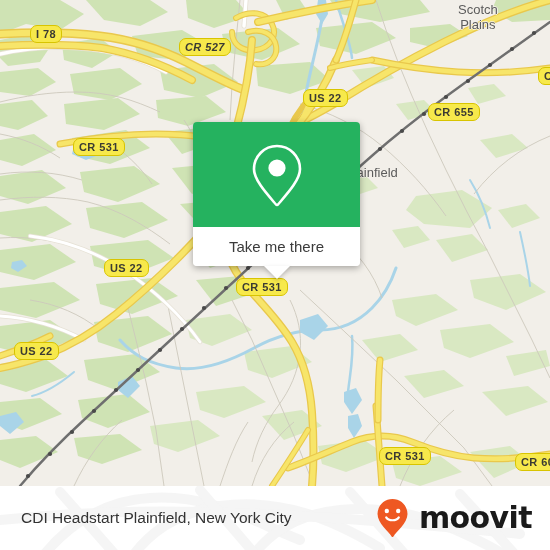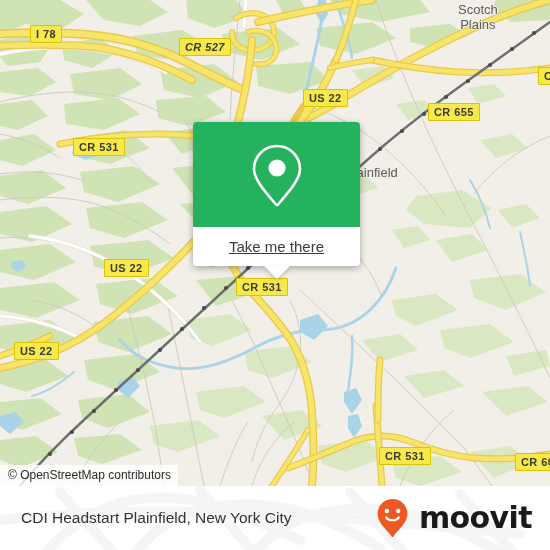--- a/index.html
+++ b/index.html
@@ -39,21 +39,21 @@
     height: 486px;
     display: block;
   }
 
   
   .shield {
     position: absolute;
     box-sizing: border-box;
     background: #f7e94b;
     border: 1.5px solid #d8c400;
-    border-radius: 1px;
+    border-radius: 7px;
     color: #3b3b33;
     font-size: 11px;
     font-weight: bold;
     letter-spacing: .4px;
     line-height: 15px;
     height: 18px;
     padding: 1px 5px 0 5px;
     white-space: nowrap;
     text-align: center;
     font-family: "Liberation Sans", sans-serif;
@@ -100,21 +100,20 @@
     background: #ffffff;
     height: 39px;
     border-radius: 0 0 4px 4px;
     display: flex;
     align-items: center;
     justify-content: center;
     color: #3b3b3b;
     font-size: 15px;
     font-family: "Liberation Sans", sans-serif;
     position: relative;
-    text-decoration: underline;
   }
   .popup-tail {
     position: absolute;
     left: 50%;
     top: 100%;
     margin-left: -13px;
     width: 0;
     height: 0;
     border-left: 13px solid transparent;
     border-right: 13px solid transparent;
@@ -447,21 +446,20 @@
           <path d="M28 4 C15.3 4 5 14.3 5 27 C5 38 18 52 27 62.5 C27.5 63.1 28.5 63.1 29 62.5 C38 52 51 38 51 27 C51 14.3 40.7 4 28 4 Z" fill="none" stroke="#ffffff" stroke-width="2.6"></path>
           <circle cx="28" cy="26" r="8.6" fill="#ffffff"></circle>
         </svg>
       </div>
       <div class="popup-bar">
         <span>Take me there</span>
         <span class="popup-tail"></span>
       </div>
     </div>
 
-    <div class="attrib">© OpenStreetMap contributors</div>
   </div>
 
   <div class="footer">
 
     <svg class="footer-watermark" viewBox="0 0 550 550">
       <g stroke="#555555" fill="none" stroke-width="10" stroke-linecap="round">
         <path d="M40 560 C70 520, 110 500, 150 498 C210 494, 250 520, 300 540"></path>
         <path d="M130 560 C150 530, 180 512, 220 506 C280 498, 330 518, 380 548"></path>
         <path d="M250 560 C270 530, 300 514, 340 510 C400 504, 450 524, 500 552"></path>
         <path d="M0 520 C60 514, 130 510, 200 512 C300 514, 400 522, 520 534"></path>

